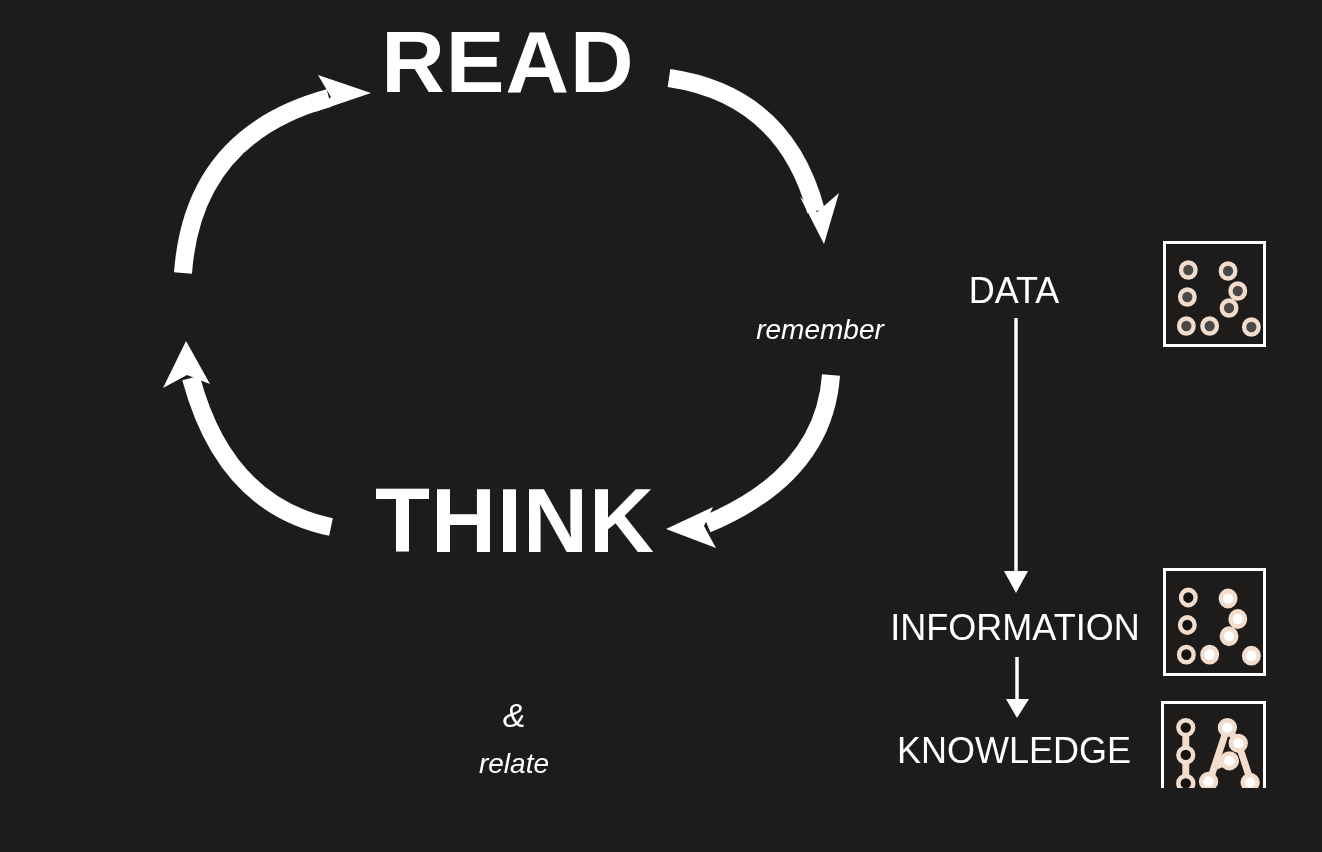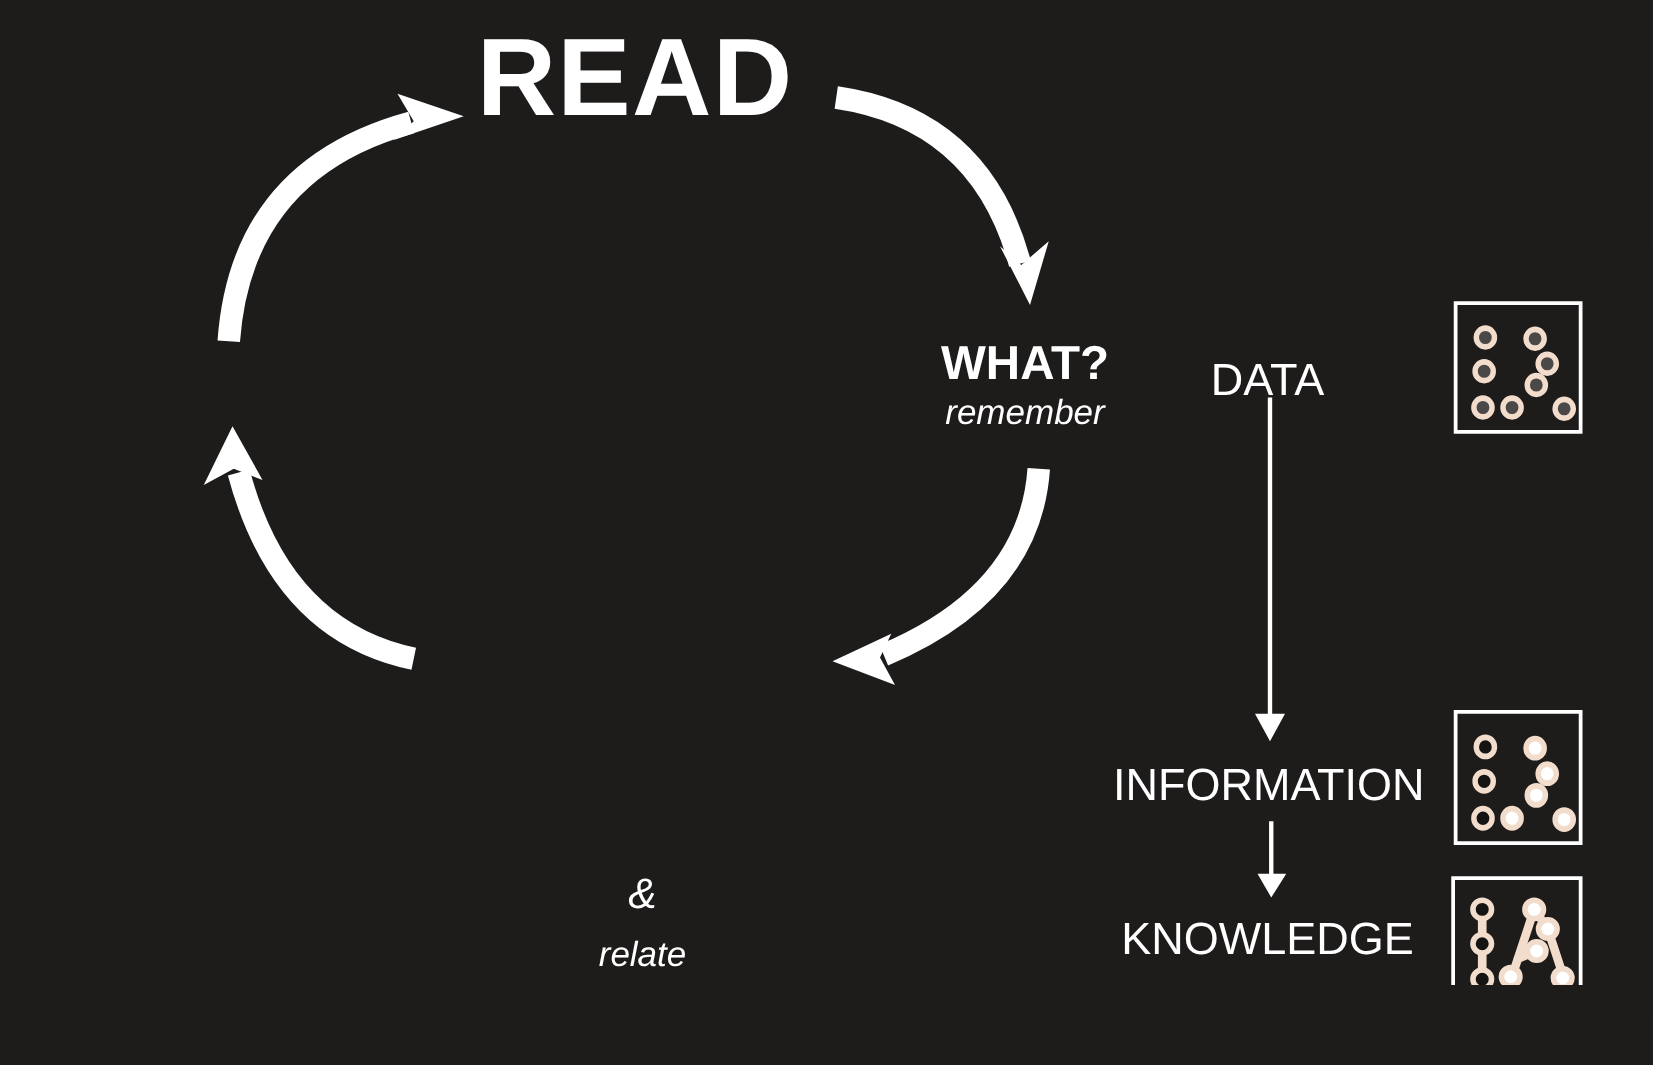--- a/index.html
+++ b/index.html
@@ -66,29 +66,29 @@
     </g>
 
     <g>
       <line class="thin-shaft" x1="1017" y1="657" x2="1017" y2="701"></line>
       <polygon class="thin-head" points="1017,718 1006,699 1029,699"></polygon>
     </g>
   </svg>
 
   <div class="label cycle-big" style="left:508px; top:62px;">READ</div>
 
-  <div class="label q-bold" style="left:820px; top:291px;">WHAT?</div>
   <div class="label sub-italic" style="left:820px; top:330px;">remember</div>
 
 
+  <div class="label cycle-big" style="left:515px; top:521px; font-size:90px;">THINK</div>
 
   <div class="label amp" style="left:514px; top:715px;">&amp;</div>
   <div class="label sub-italic" style="left:514px; top:764px;">relate</div>
 
-  <div class="label hier-label" style="left:1014px; top:304px;">DATA</div>
+  <div class="label hier-label" style="left:1014px; top:291px;">DATA</div>
   <div class="label hier-label" style="left:1014px; top:751px;">KNOWLEDGE</div>
   <div class="label hier-label" style="left:1015px; top:628px;">INFORMATION</div>
 
   <div class="hier-box" style="left:1163px; top:241px; width:103px; height:106px;">
     <svg viewBox="0 0 100 100" preserveAspectRatio="none">
         <circle cx="23" cy="26" r="7.5" stroke="#f2dccc" stroke-width="4.5" fill="#4b4848"></circle>
         <circle cx="64" cy="27" r="7.5" stroke="#f2dccc" stroke-width="4.5" fill="#4b4848"></circle>
         <circle cx="22" cy="53" r="7.5" stroke="#f2dccc" stroke-width="4.5" fill="#4b4848"></circle>
         <circle cx="74" cy="47" r="7.5" stroke="#f2dccc" stroke-width="4.5" fill="#4b4848"></circle>
         <circle cx="65" cy="64" r="7.5" stroke="#f2dccc" stroke-width="4.5" fill="#4b4848"></circle>

